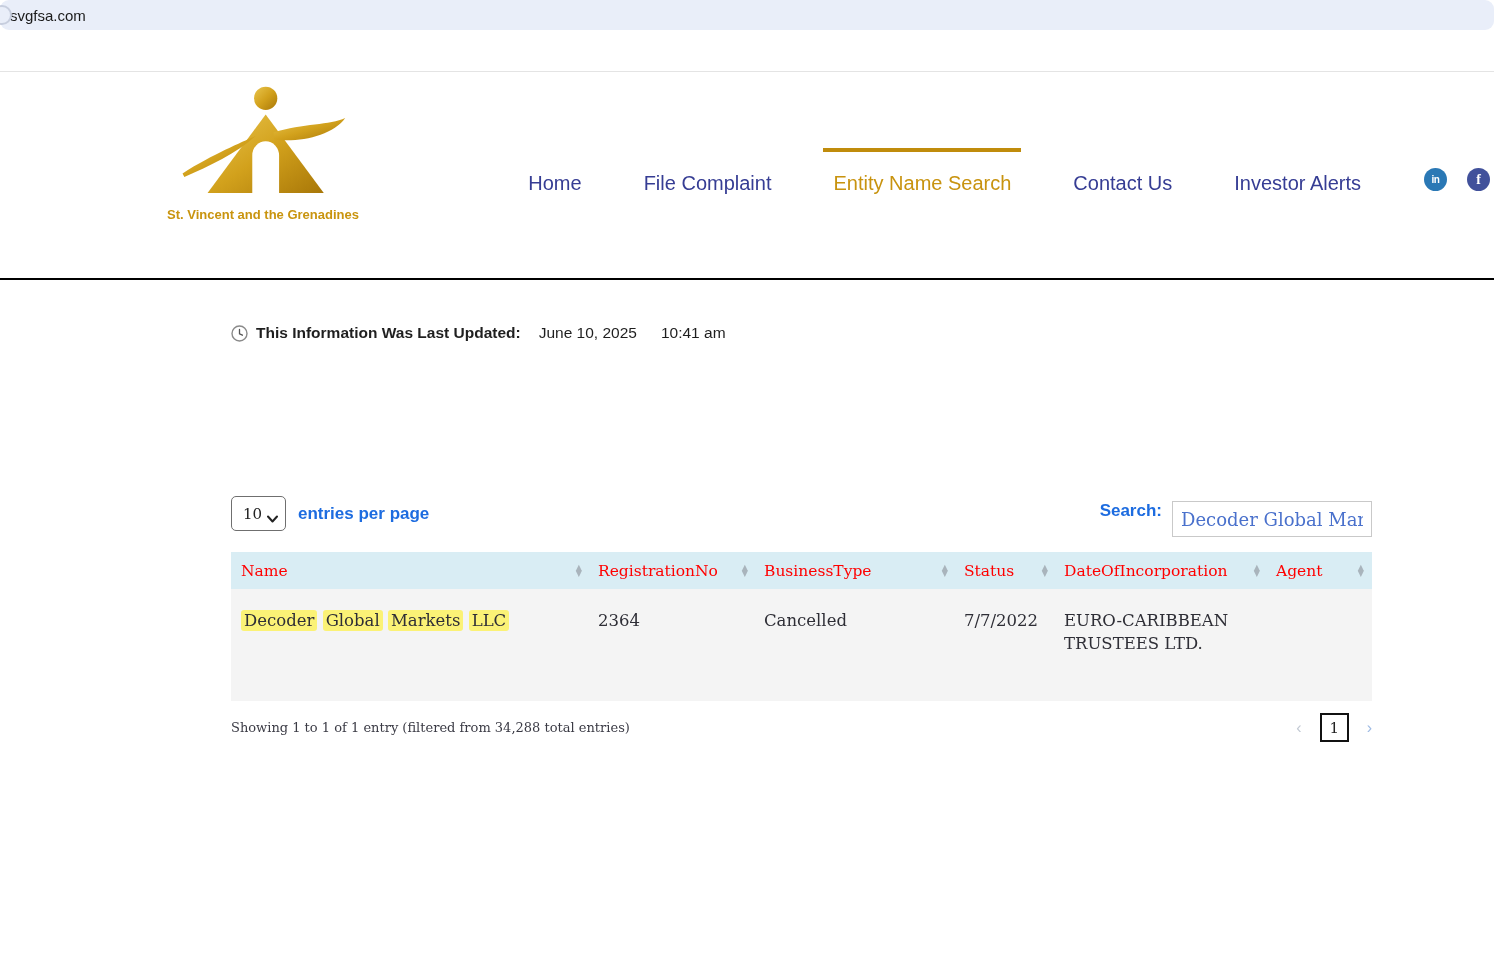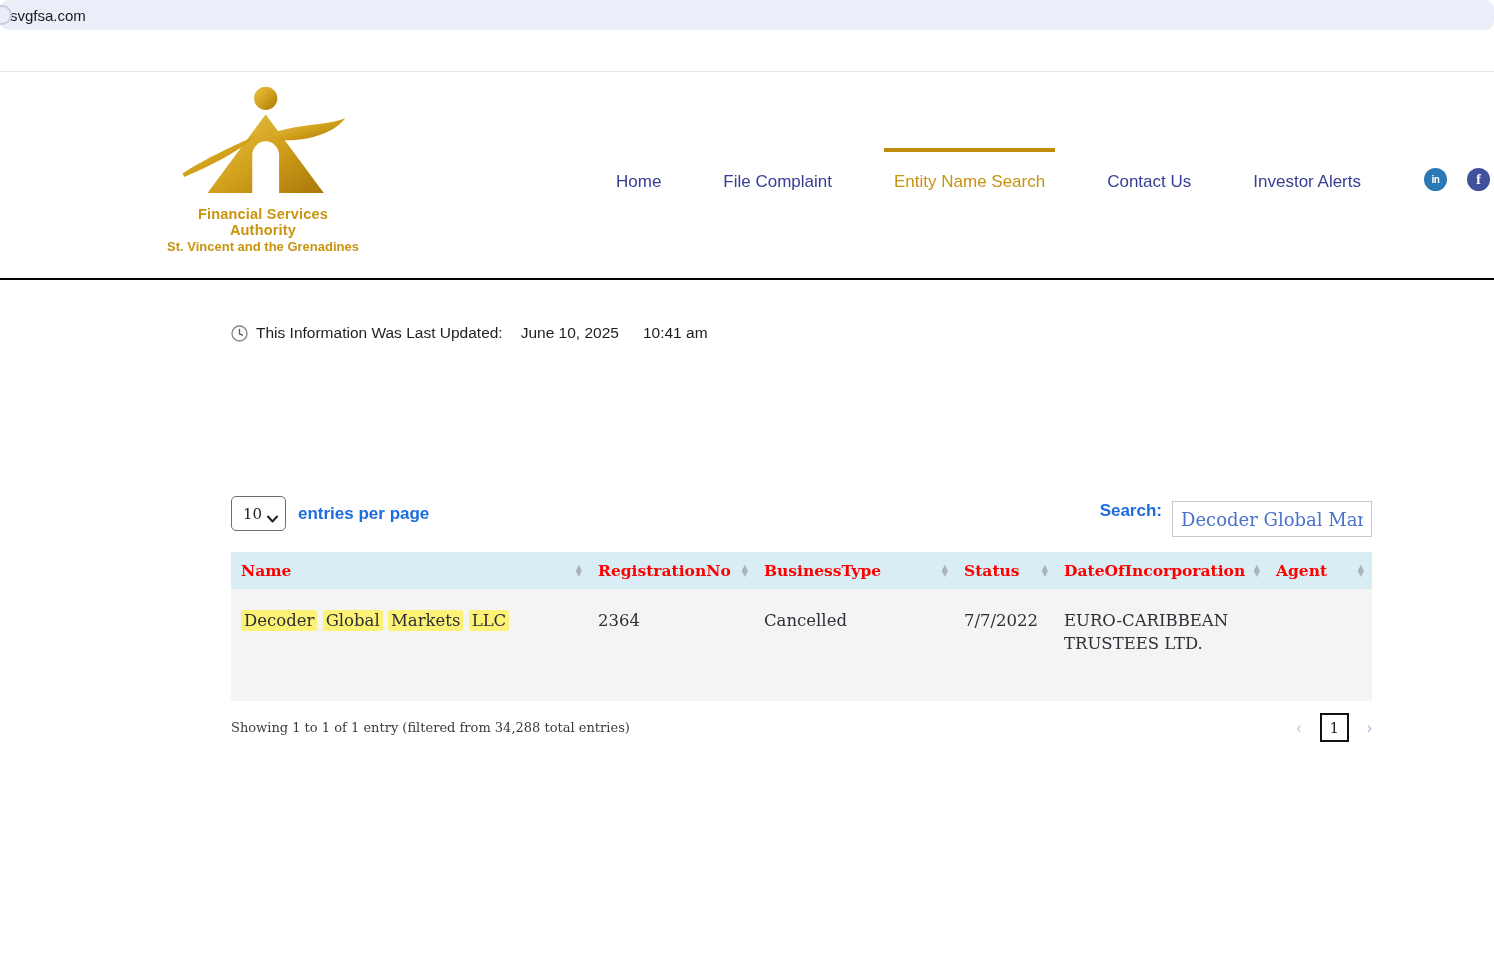--- a/index.html
+++ b/index.html
@@ -23,34 +23,34 @@
   }
   .logo{ position:absolute; left:163px; top:12px; width:200px; text-align:center; }
   .logo-title{ font-size:14.5px; font-weight:bold; color:#c9940e; letter-spacing:.2px; }
   .logo-subtitle{ font-size:13px; font-weight:bold; color:#c9940e; margin-top:1px; }
 
   .main-nav{
     position:absolute; right:0; top:76px; display:flex; align-items:flex-start;
   }
   .nav-item{
     border-top:4px solid transparent; padding:20px 0 10px; margin:0 31px;
-    font-size:17px; color:#363d94; cursor:pointer; white-space:nowrap;
+    font-size:20px; color:#363d94; cursor:pointer; white-space:nowrap;
   }
   .nav-item.active{ border-top-color:#c08c0c; color:#c8930f; padding-left:10px; padding-right:10px; margin:0 21px; }
   .social{ display:flex; align-items:center; gap:20px; margin:20px 4px 0 32px; }
   .social-btn{ width:23px; height:23px; border-radius:50%; display:flex; align-items:center; justify-content:center;
     color:#fff; font-weight:bold; cursor:pointer; }
   .social-btn.li{ background:#2a78b5; font-size:10px; letter-spacing:-.5px; }
   .social-btn.fb{ background:#41519b; font-size:14px; font-family:"Liberation Serif", serif; }
 
   
   .content{ padding-left:231px; padding-right:122px; }
   .last-updated{ display:flex; align-items:center; margin-top:44px; font-size:15.5px; color:#1f1f1f; }
   .last-updated .clock{ margin-right:8px; display:flex; }
-  .last-updated .lbl{ font-weight:normal; }
+  .last-updated .lbl{ font-weight:bold; }
   .last-updated .date{ margin-left:18px; }
   .last-updated .time{ margin-left:24px; }
 
   .controls{ margin-top:148px; display:flex; align-items:center; justify-content:space-between; width:1141px; }
   .left-ctrl{ display:flex; align-items:center; }
   .select-box{
     position:relative; width:55px; height:35px; border:1px solid #6f6f6f; border-radius:5px;
     background:#fff; display:flex; align-items:center; padding-left:11px; cursor:pointer;
     font-family:"DejaVu Serif", serif; font-size:15px; color:#222;
   }
@@ -67,21 +67,21 @@
   .table{ width:1141px; margin-top:15px; font-family:"DejaVu Serif", serif; }
   .t-head, .t-row{
     display:grid; grid-template-columns:359px 166px 200px 100px 212px 104px;
   }
   .t-head{ background:#d9edf4; }
   .th{
     display:flex; align-items:center; justify-content:space-between;
     padding:9px 8px 9px 8px; min-height:37px; cursor:pointer;
   }
   .th:first-child{ padding-left:10px; }
-  .th .th-label{ color:#ff0000; font-weight:bold; font-size:15.5px; }
+  .th .th-label{ color:#ff0000; font-weight:normal; font-size:15.5px; }
   .sort{ display:flex; flex-direction:column; align-items:center; color:#a9b4bc; line-height:6px; font-size:8px; }
   .t-row{ background:#f4f4f4; min-height:112px; }
   .td{ padding:20px 8px 18px 8px; font-size:16.5px; color:#2e2e36; line-height:23px; }
   .td:first-child{ padding-left:10px; }
   mark{ background:#fbf276; color:inherit; border-radius:3px; padding:1px 3px; }
 
   .table-footer{ width:1141px; display:flex; align-items:center; justify-content:space-between; margin-top:12px; }
   .showing{ font-family:"DejaVu Serif", serif; font-size:13px; color:#3b3b45; }
   .pagination{ display:flex; align-items:center; }
   .page-prev{ color:#c3cad4; font-size:16px; cursor:default; }
@@ -112,21 +112,20 @@
           <stop offset="0.5" stop-color="#d2a11c"></stop>
           <stop offset="1" stop-color="#a87708"></stop>
         </linearGradient>
       </defs>
       <circle cx="103" cy="16" r="13" fill="url(#gold)"></circle>
       <path d="M103,34 L168,122 L38,122 Z" fill="url(#gold)"></path>
       <path d="M88,122 v-42 a15,16 0 0 1 30,0 v42 z" fill="#ffffff"></path>
       <path d="M10,100 C45,78 75,66 92,58 C70,78 40,92 12,104 Z" fill="url(#gold)"></path>
       <path d="M112,54 C145,44 175,46 192,38 C178,58 140,66 112,62 Z" fill="url(#gold)"></path>
     </svg>
-    <div class="logo-title">Financial Services Authority</div>
     <div class="logo-subtitle">St. Vincent and the Grenadines</div>
   </div>
 
   <div class="main-nav">
     <div class="nav-item">Home</div>
     <div class="nav-item">File Complaint</div>
     <div class="nav-item active">Entity Name Search</div>
     <div class="nav-item">Contact Us</div>
     <div class="nav-item">Investor Alerts</div>
     <div class="social">

